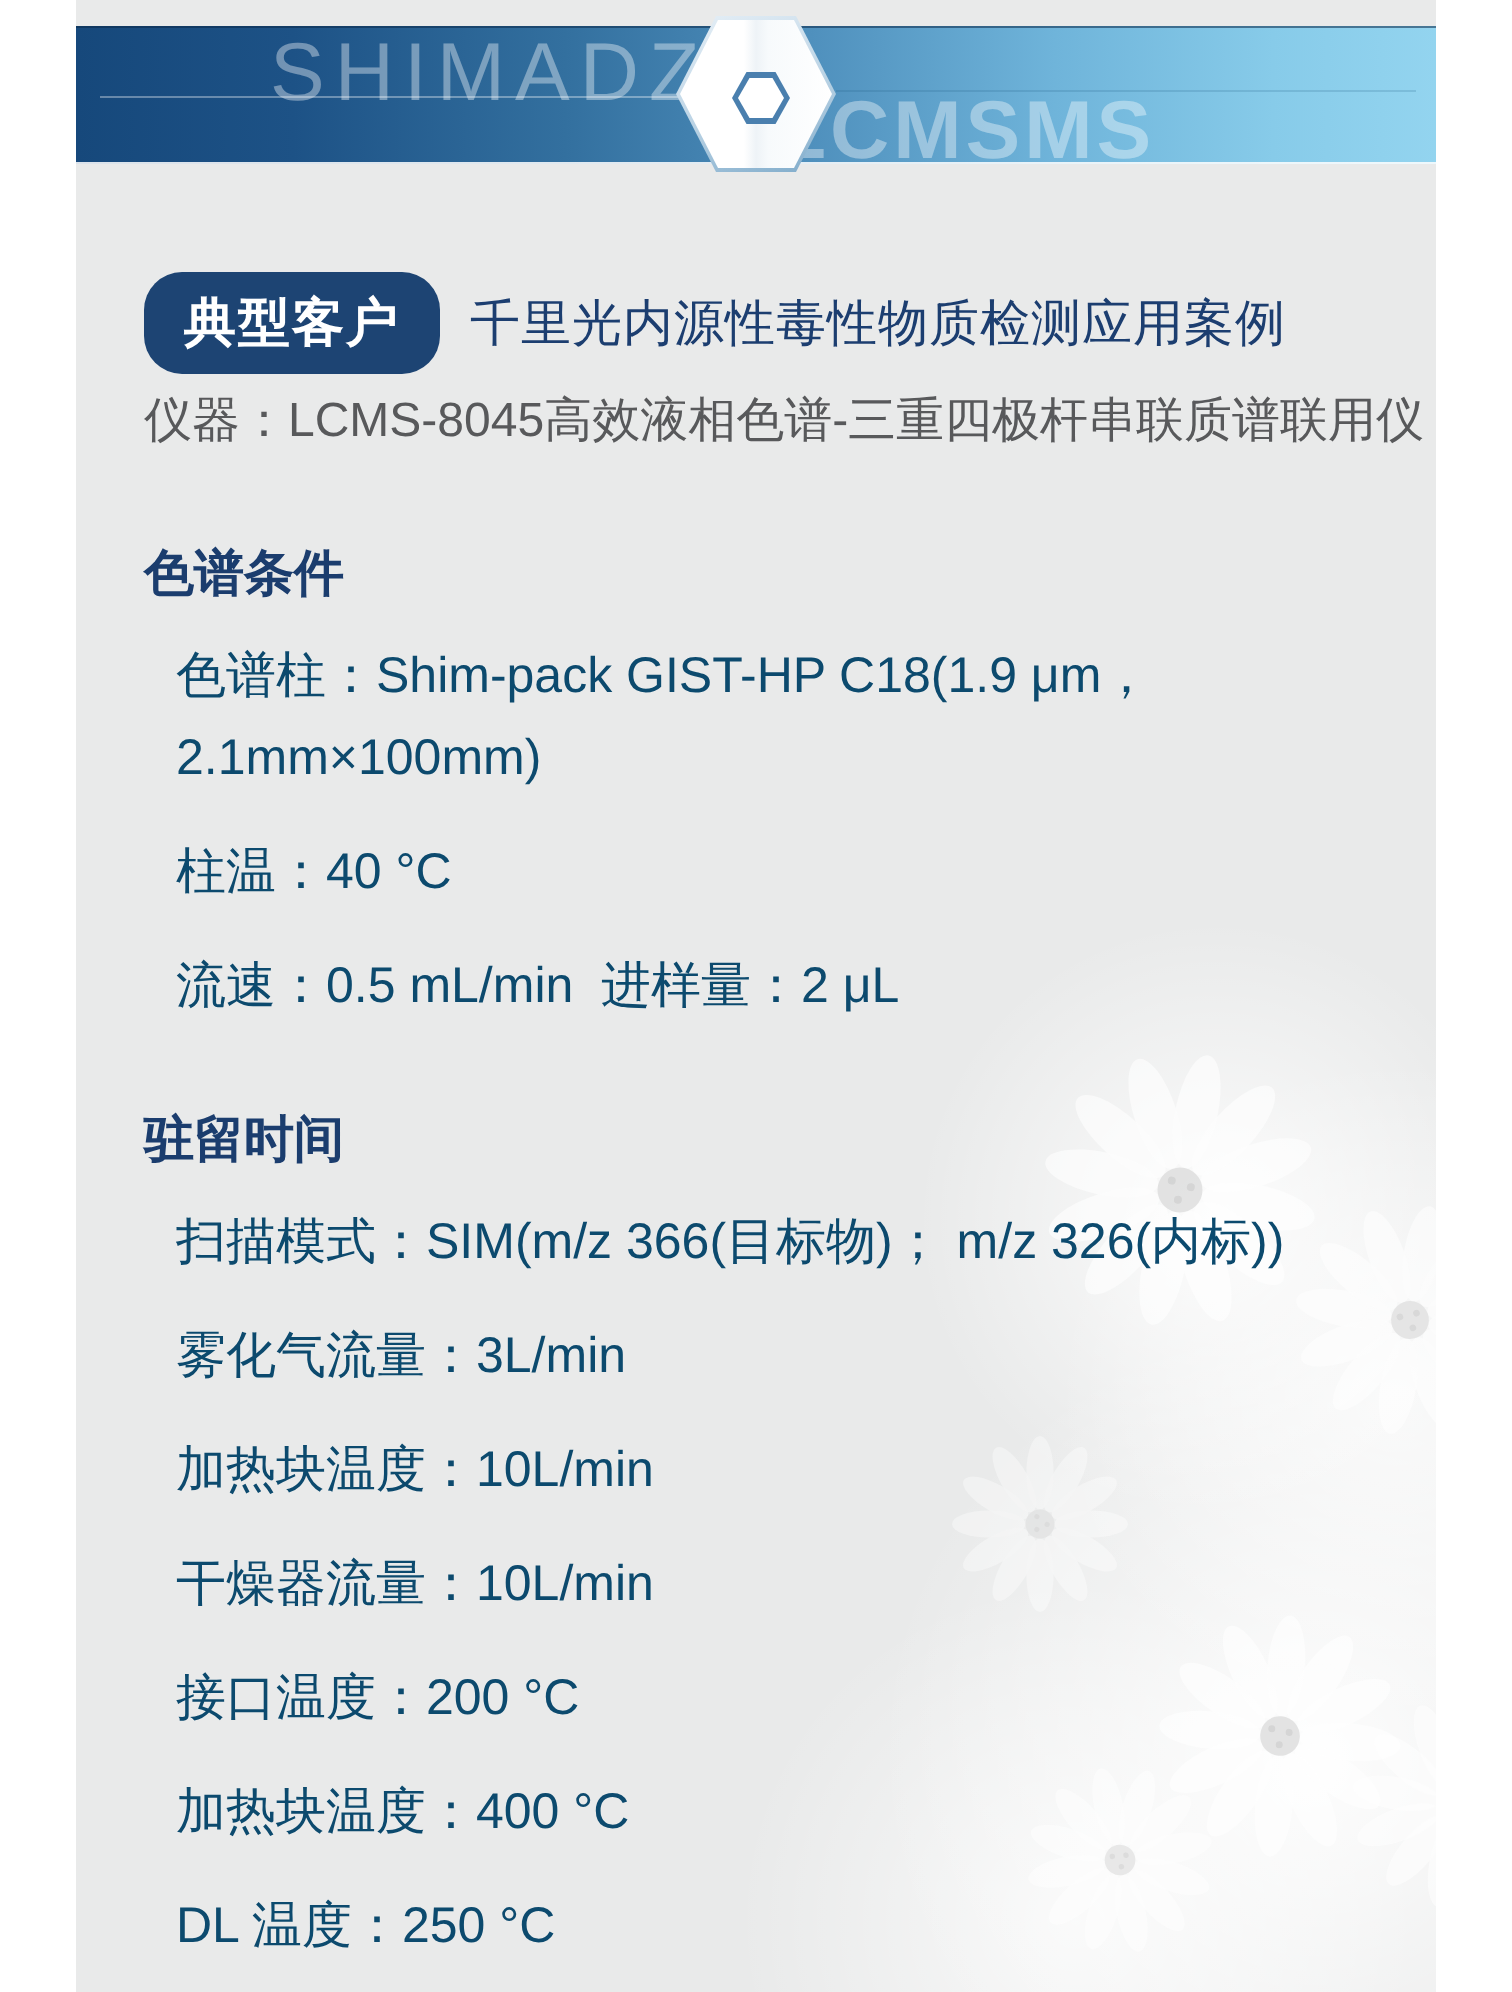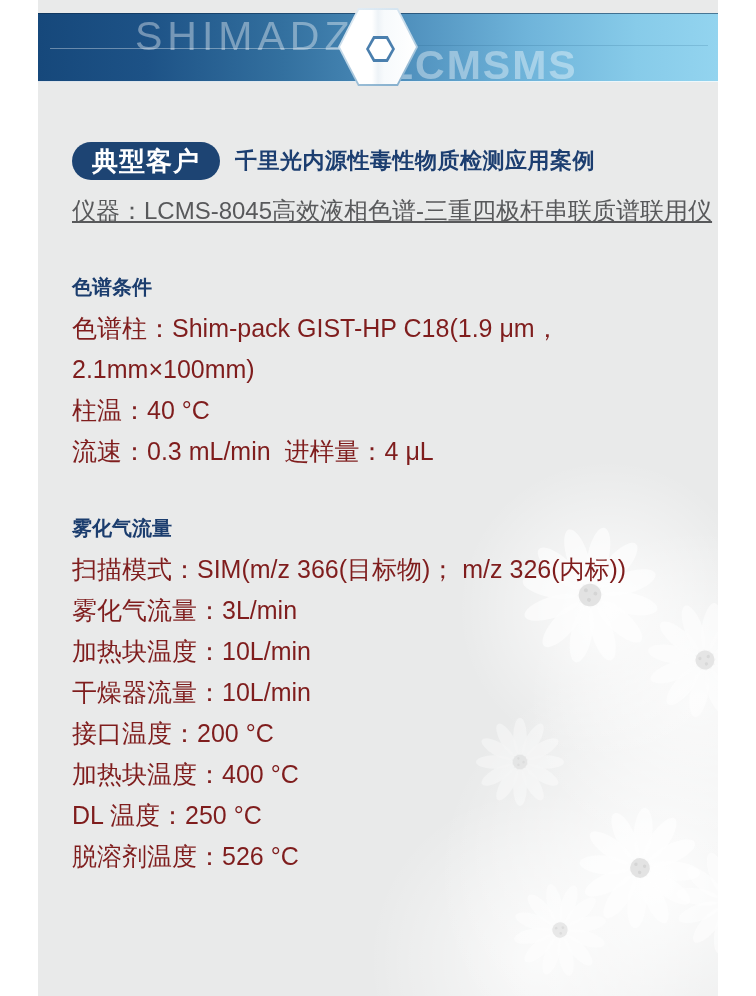--- a/index.html
+++ b/index.html
@@ -66,39 +66,39 @@
   }
   .hex-sm-inner{
     position:absolute;left:3px;top:3px;width:23px;height:20px;
     background:#ffffff;
   }
   
   .text-col{position:relative;z-index:2;padding:80px 0 0 34px;}
   .title-row{display:flex;align-items:center;margin-top:61px;height:40px;}
   .badge{
     display:inline-flex;align-items:center;justify-content:center;
-    height:38px;padding:0 20px;border-radius:19px;
+    height:51px;padding:0 20px;border-radius:19px;
     background:#1d4473;color:#ffffff;
     font-size:26px;font-weight:bold;letter-spacing:1px;
   }
   .title{
-    margin:0 0 0 15px;font-size:22px;font-weight:bold;color:#1c3e70;letter-spacing:0.5px;
+    margin:0 0 0 15px;font-size:25px;font-weight:normal;color:#1c3e70;letter-spacing:0.5px;
   }
   .instrument{
-    margin:15px 0 0 0;font-size:24px;line-height:30px;color:#58595b;white-space:pre-wrap;text-decoration:underline;
+    margin:15px 0 0 0;font-size:24px;line-height:30px;color:#58595b;white-space:pre-wrap;
   }
   .cond-section{margin:0;}
   .cond-section .sec-heading{
-    margin:0;font-size:20px;font-weight:bold;color:#1b3d6e;line-height:30px;
+    margin:0;font-size:25px;font-weight:bold;color:#1b3d6e;line-height:30px;
   }
   #sections > .cond-section:nth-child(1){margin-top:46px;}
   #sections > .cond-section:nth-child(2){margin-top:41px;}
   .sec-lines{margin-top:6px;}
   .line{
-    margin:0;font-size:25px;line-height:41px;color:#7f1d1d;white-space:pre-wrap;
+    margin:16px;font-size:25px;line-height:41px;color:#0c4a6e;white-space:pre-wrap;
   }
 </style>
 </head>
 <body>
 
 <div class="page">
   <div class="content">
 
     <div class="flower-blobs"></div>
     <svg class="flower-svg" width="680" height="996" viewBox="0 0 680 996">
@@ -152,26 +152,26 @@
         <h1 class="title">千里光内源性毒性物质检测应用案例</h1>
       </div>
       <p class="instrument">仪器：LCMS-8045高效液相色谱-三重四极杆串联质谱联用仪</p>
 
       <div id="sections">
   <section class="cond-section">
     <h2 class="sec-heading">色谱条件</h2>
     <div class="sec-lines">
               <p class="line">色谱柱：Shim-pack GIST-HP C18(1.9 μm，2.1mm×100mm)</p>
               <p class="line">柱温：40 °C</p>
-              <p class="line">流速：0.3 mL/min  进样量：4 μL</p>
+              <p class="line">流速：0.5 mL/min  进样量：2 μL</p>
             </div>
   </section>
 
   <section class="cond-section">
-    <h2 class="sec-heading">雾化气流量</h2>
+    <h2 class="sec-heading">驻留时间</h2>
     <div class="sec-lines">
               <p class="line">扫描模式：SIM(m/z 366(目标物)； m/z 326(内标))</p>
               <p class="line">雾化气流量：3L/min</p>
               <p class="line">加热块温度：10L/min</p>
               <p class="line">干燥器流量：10L/min</p>
               <p class="line">接口温度：200 °C</p>
               <p class="line">加热块温度：400 °C</p>
               <p class="line">DL 温度：250 °C</p>
               <p class="line">脱溶剂温度：526 °C</p>
             </div>

